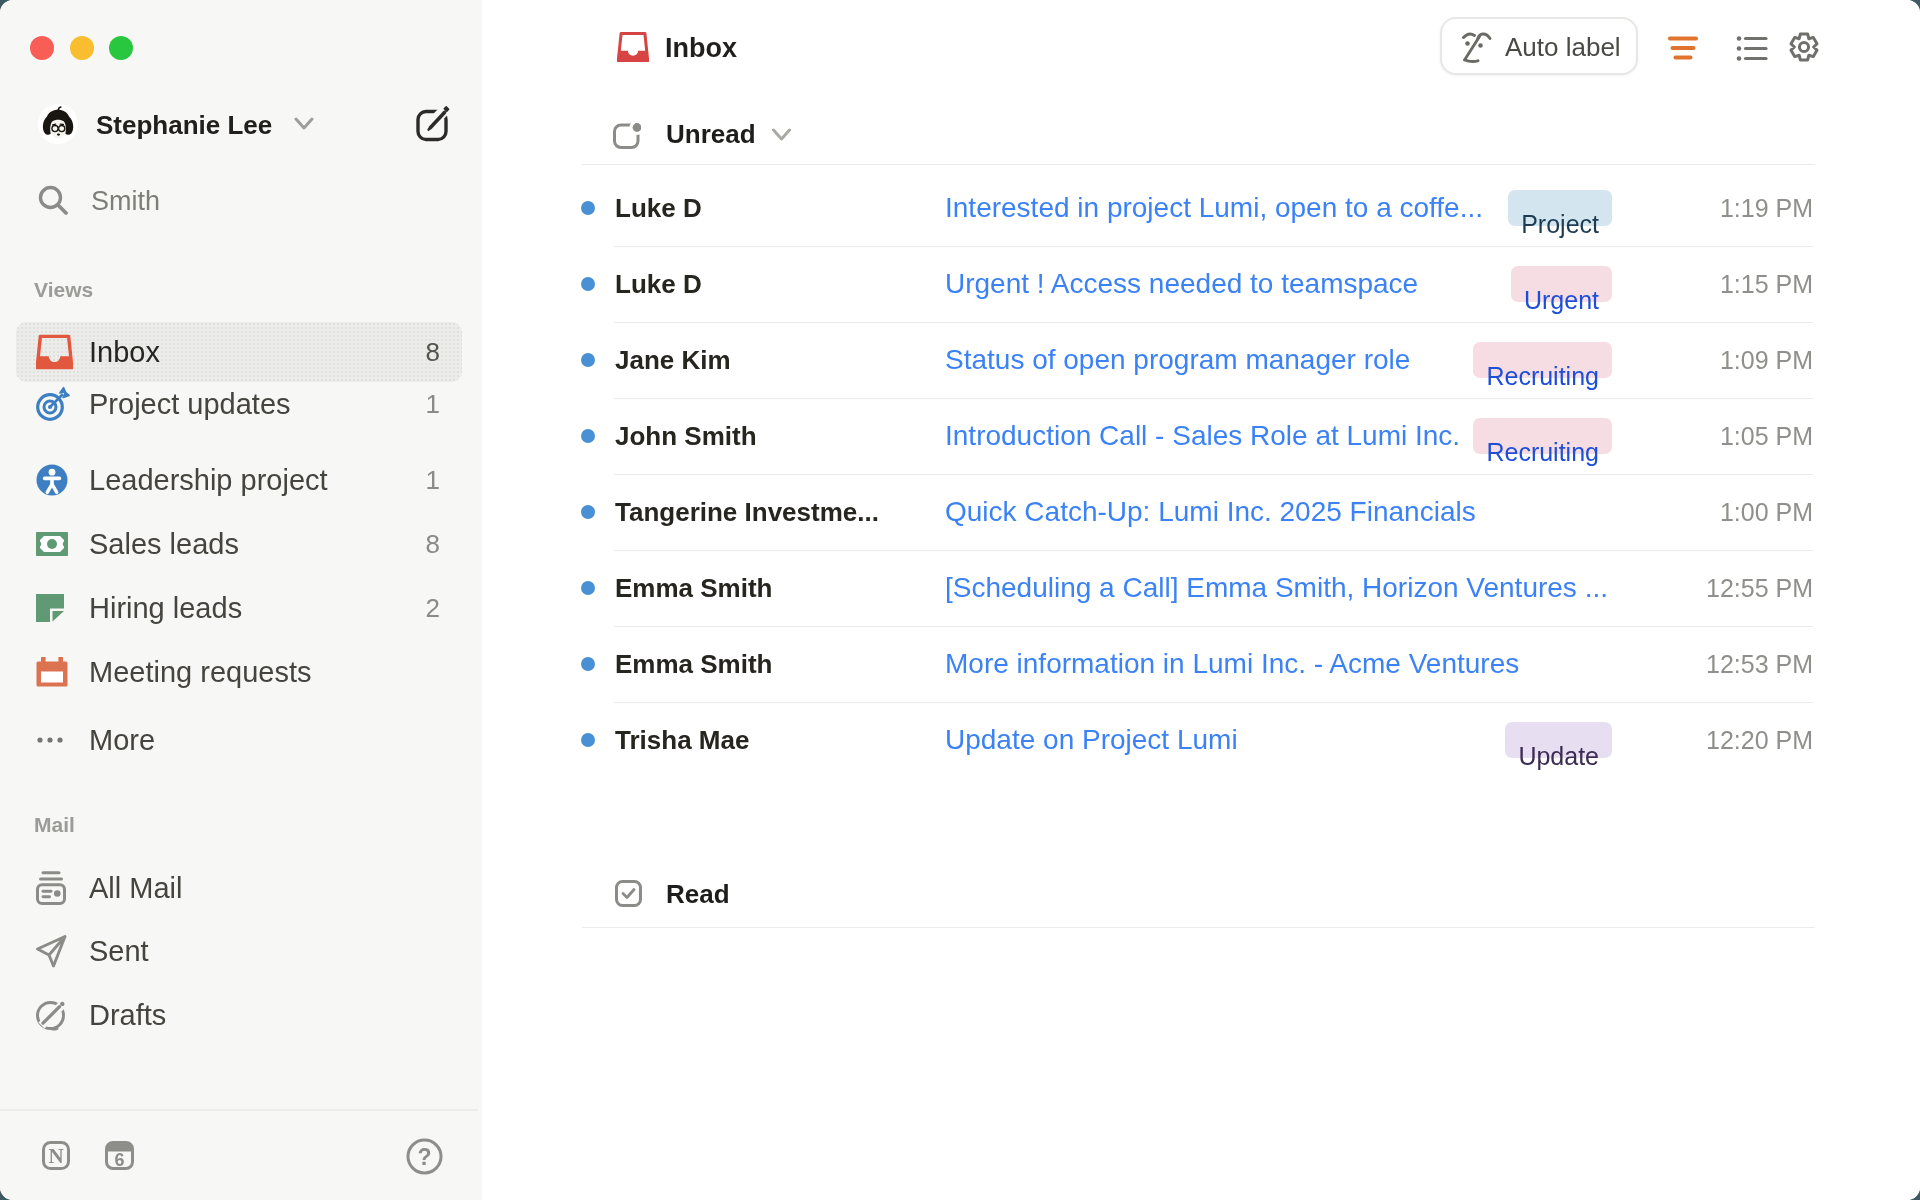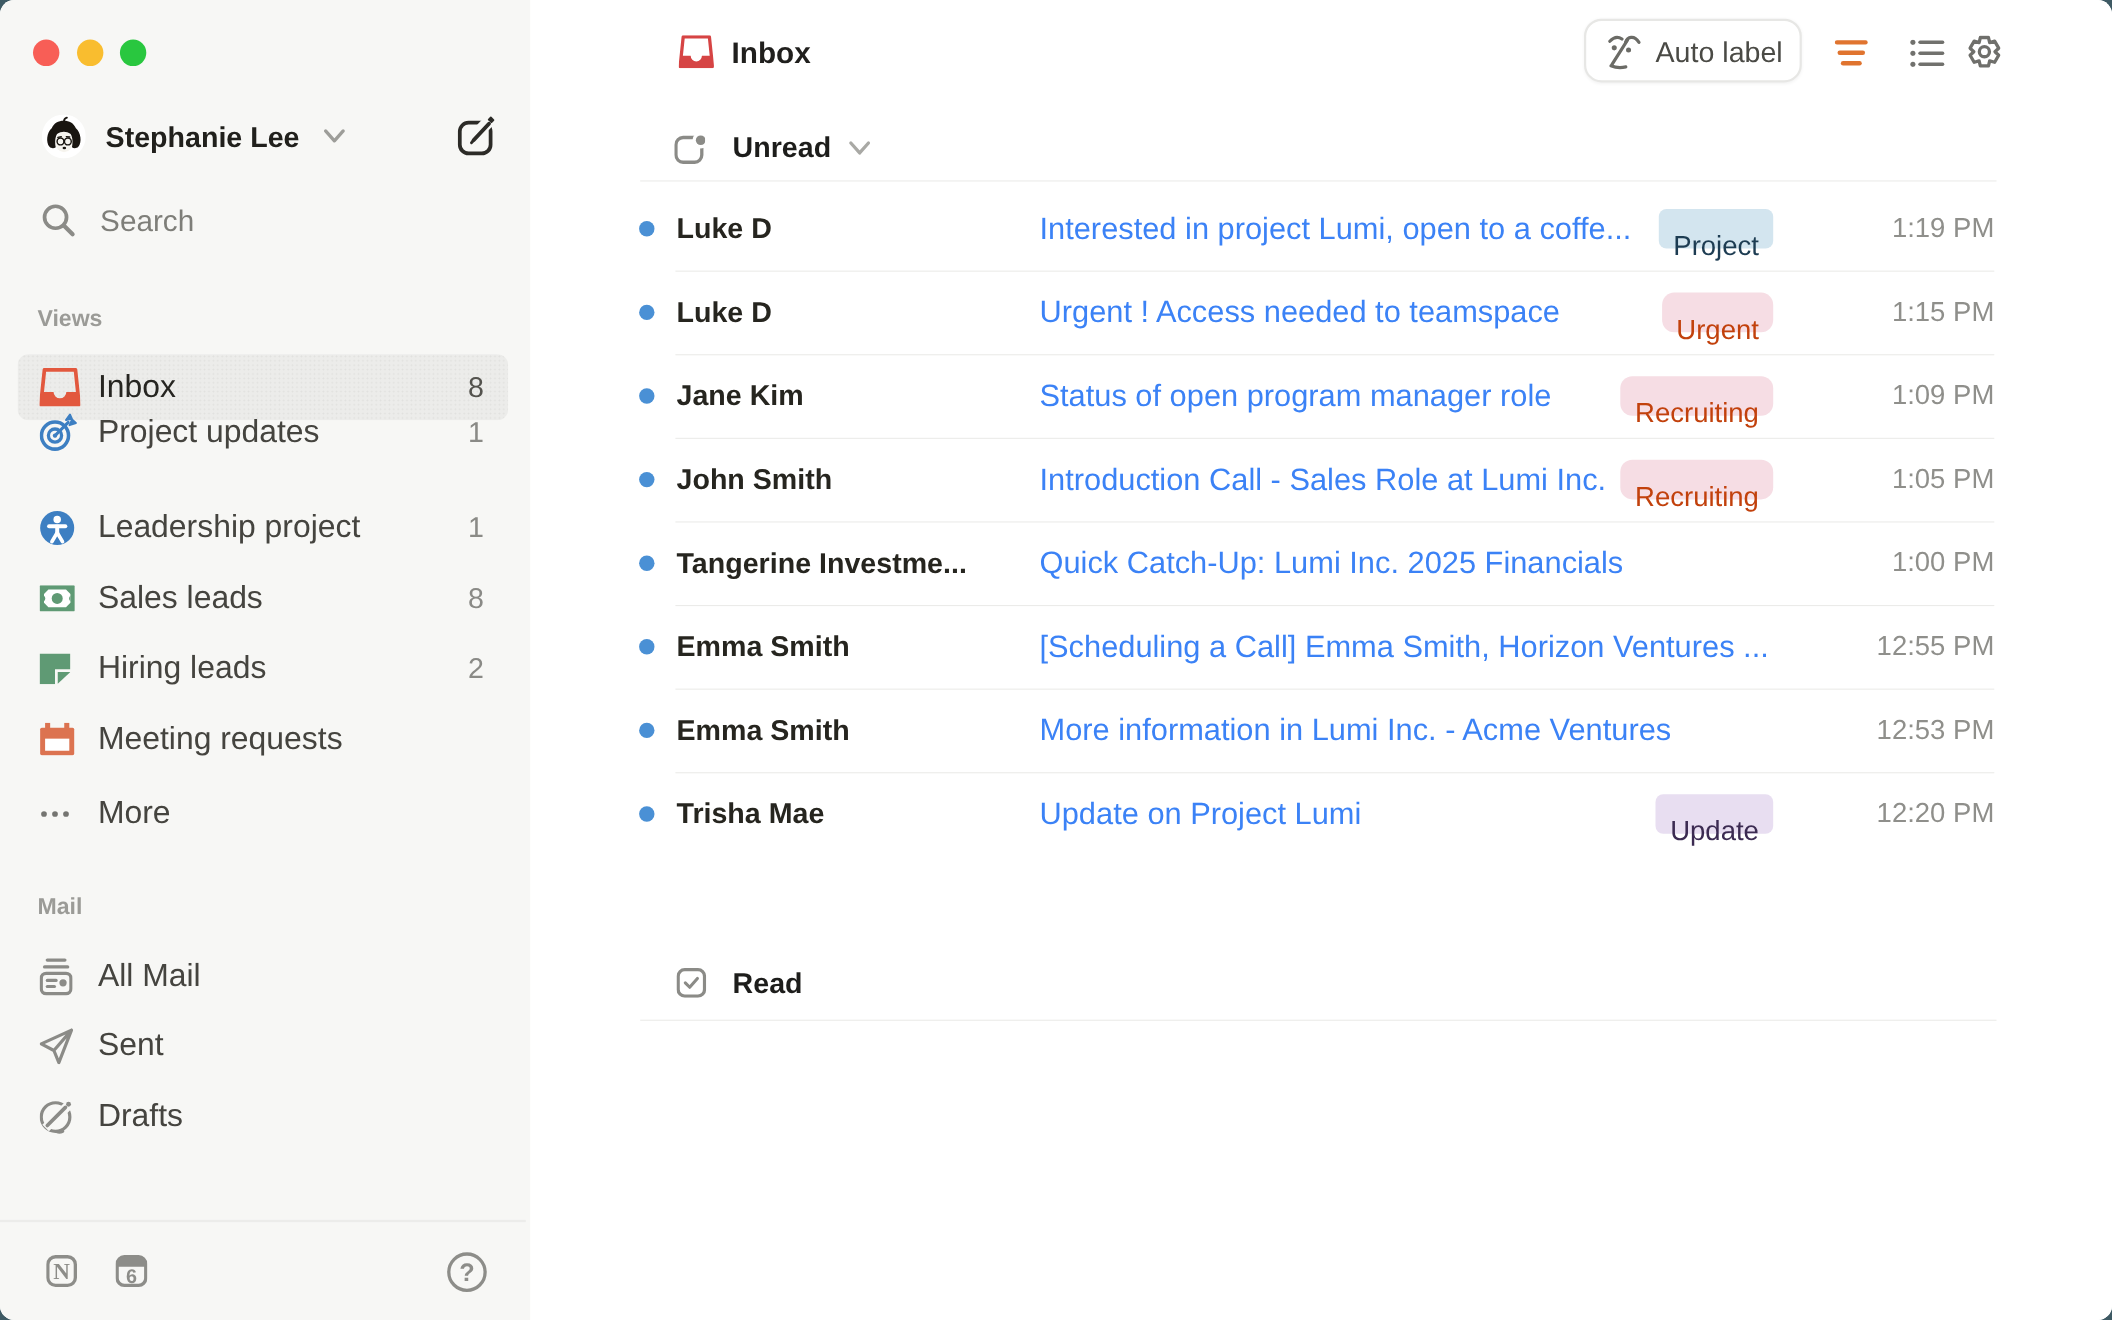--- a/index.html
+++ b/index.html
@@ -19,21 +19,21 @@
   
   .main { position:absolute; left:482px; top:0; width:1438px; height:1200px; background:#fff; }
   .hline { position:absolute; height:1px; background:#ebebe9; }
   .row { position:absolute; left:0; width:1438px; height:76px; }
   .row .dot { position:absolute; left:99px; top:50%; transform:translateY(-50%); width:14px; height:14px; border-radius:50%; background:#4a90d5; }
   .row .sender { position:absolute; left:133px; top:50%; transform:translateY(-50%); font-size:26px; font-weight:700; color:#26251f; white-space:nowrap; }
   .row .subj { position:absolute; left:463px; top:50%; transform:translateY(-50%); font-size:28px; color:#3b82f6; white-space:nowrap; }
   .row .time { position:absolute; right:107px; top:50%; transform:translateY(-50%); font-size:25px; color:#8f8f8b; white-space:nowrap; }
   .tag { position:absolute; right:308px; top:50%; transform:translateY(-50%); height:36px; line-height:36px; border-radius:7px; padding:16px 13px; font-size:25px; font-weight:400; white-space:nowrap; }
   .tag.blue { background:#d3e5ef; color:#1d3c52; }
-  .tag.pink { background:#f6dde4; color:#c2410c;border-radius:11px; }
+  .tag.pink { background:#f6dde4; color:#1d4ed8; }
   .tag.purple { background:#e8def1; color:#3c2b52; }
   .shead { position:absolute; left:184px; font-size:26px; font-weight:700; color:#1d1d1b; }
 </style>
 </head>
 <body>
 <div class="win">
   <div class="sb">
     <div class="tl" style="left:30px;background:#f85e56;"></div>
     <div class="tl" style="left:70px;background:#f9bd2f;"></div>
     <div class="tl" style="left:109px;background:#29c73f;"></div>
@@ -57,33 +57,33 @@
 <path d="M14 24.5 L31 6.5" stroke="#f7f7f5" stroke-width="11"></path>
 <path d="M15.5 25.5 L29.5 10.5" stroke="#2c2b27" stroke-width="3.6" stroke-linecap="round"></path>
 <path d="M31.2 4.8 L33.6 7.2 L31.8 9.1 L29.3 6.7 Z" fill="#2c2b27" stroke="#2c2b27" stroke-width="1.6" stroke-linejoin="round"></path>
 <path d="M14.6 26.7 L13.6 27.7" stroke="#2c2b27" stroke-width="2.6" stroke-linecap="round"></path>
       </svg>
 
     <svg class="abs" style="left:37px;top:184px;" width="32" height="32" viewBox="0 0 32 32">
         <circle cx="13.5" cy="13.5" r="10" fill="none" stroke="#8b8b87" stroke-width="3.4"></circle>
         <path d="M21 21 L29 29" stroke="#8b8b87" stroke-width="3.8" stroke-linecap="round"></path>
       </svg>
-    <div class="abs" style="left:91px;top:186px;font-size:27px;color:#7e7e79;">Search</div>
+    <div class="abs" style="left:91px;top:186px;font-size:27px;color:#7e7e79;">Smith</div>
 
     <div class="seclbl" style="top:278px;">Views</div>
     <div class="pill-sel" style="top:322px;"></div>
     <div class="it" style="top:322px;">
         <svg width="37" height="35" viewBox="0 0 37 35">
           <path d="M4.4 1.7 H32.6 L35.9 33.3 H1.1 Z" fill="none" stroke="#e2583e" stroke-width="3.4" stroke-linejoin="round"></path>
 <path d="M2.3 21.8 h10.4 a5.2 5.2 0 0 0 11.6 0 h10.4 l1.2 11.5 H1.1 Z" fill="#e2583e"></path>
         </svg>
         <span class="lbl" style="color:#262521;">Inbox</span>
         <span class="ct" style="color:#54534e;">8</span>
       </div>
-    <div class="it" style="top:363px;text-align:right;">
+    <div class="it" style="top:374px;text-align:right;">
         <svg width="34" height="36" viewBox="0 0 34 36">
           <circle cx="14" cy="21" r="12.3" fill="none" stroke="#3d7fc2" stroke-width="3.2"></circle>
 <circle cx="14" cy="21" r="6" fill="none" stroke="#3d7fc2" stroke-width="3"></circle>
 <circle cx="14" cy="21" r="2" fill="#3d7fc2"></circle>
 <path d="M14 21 L26 9" stroke="#3d7fc2" stroke-width="2.7" stroke-linecap="round"></path>
 <path d="M24 6.8 L27.6 1.8 L29.3 5.8 Z" fill="#3d7fc2" stroke="#3d7fc2" stroke-width="1.8" stroke-linejoin="round"></path>
 <path d="M27.2 11.5 L33 9.5 L29.5 6.4 Z" fill="#3d7fc2" stroke="#3d7fc2" stroke-width="1.8" stroke-linejoin="round"></path>
         </svg>
         <span class="lbl">Project updates</span>
         <span class="ct">1</span>

